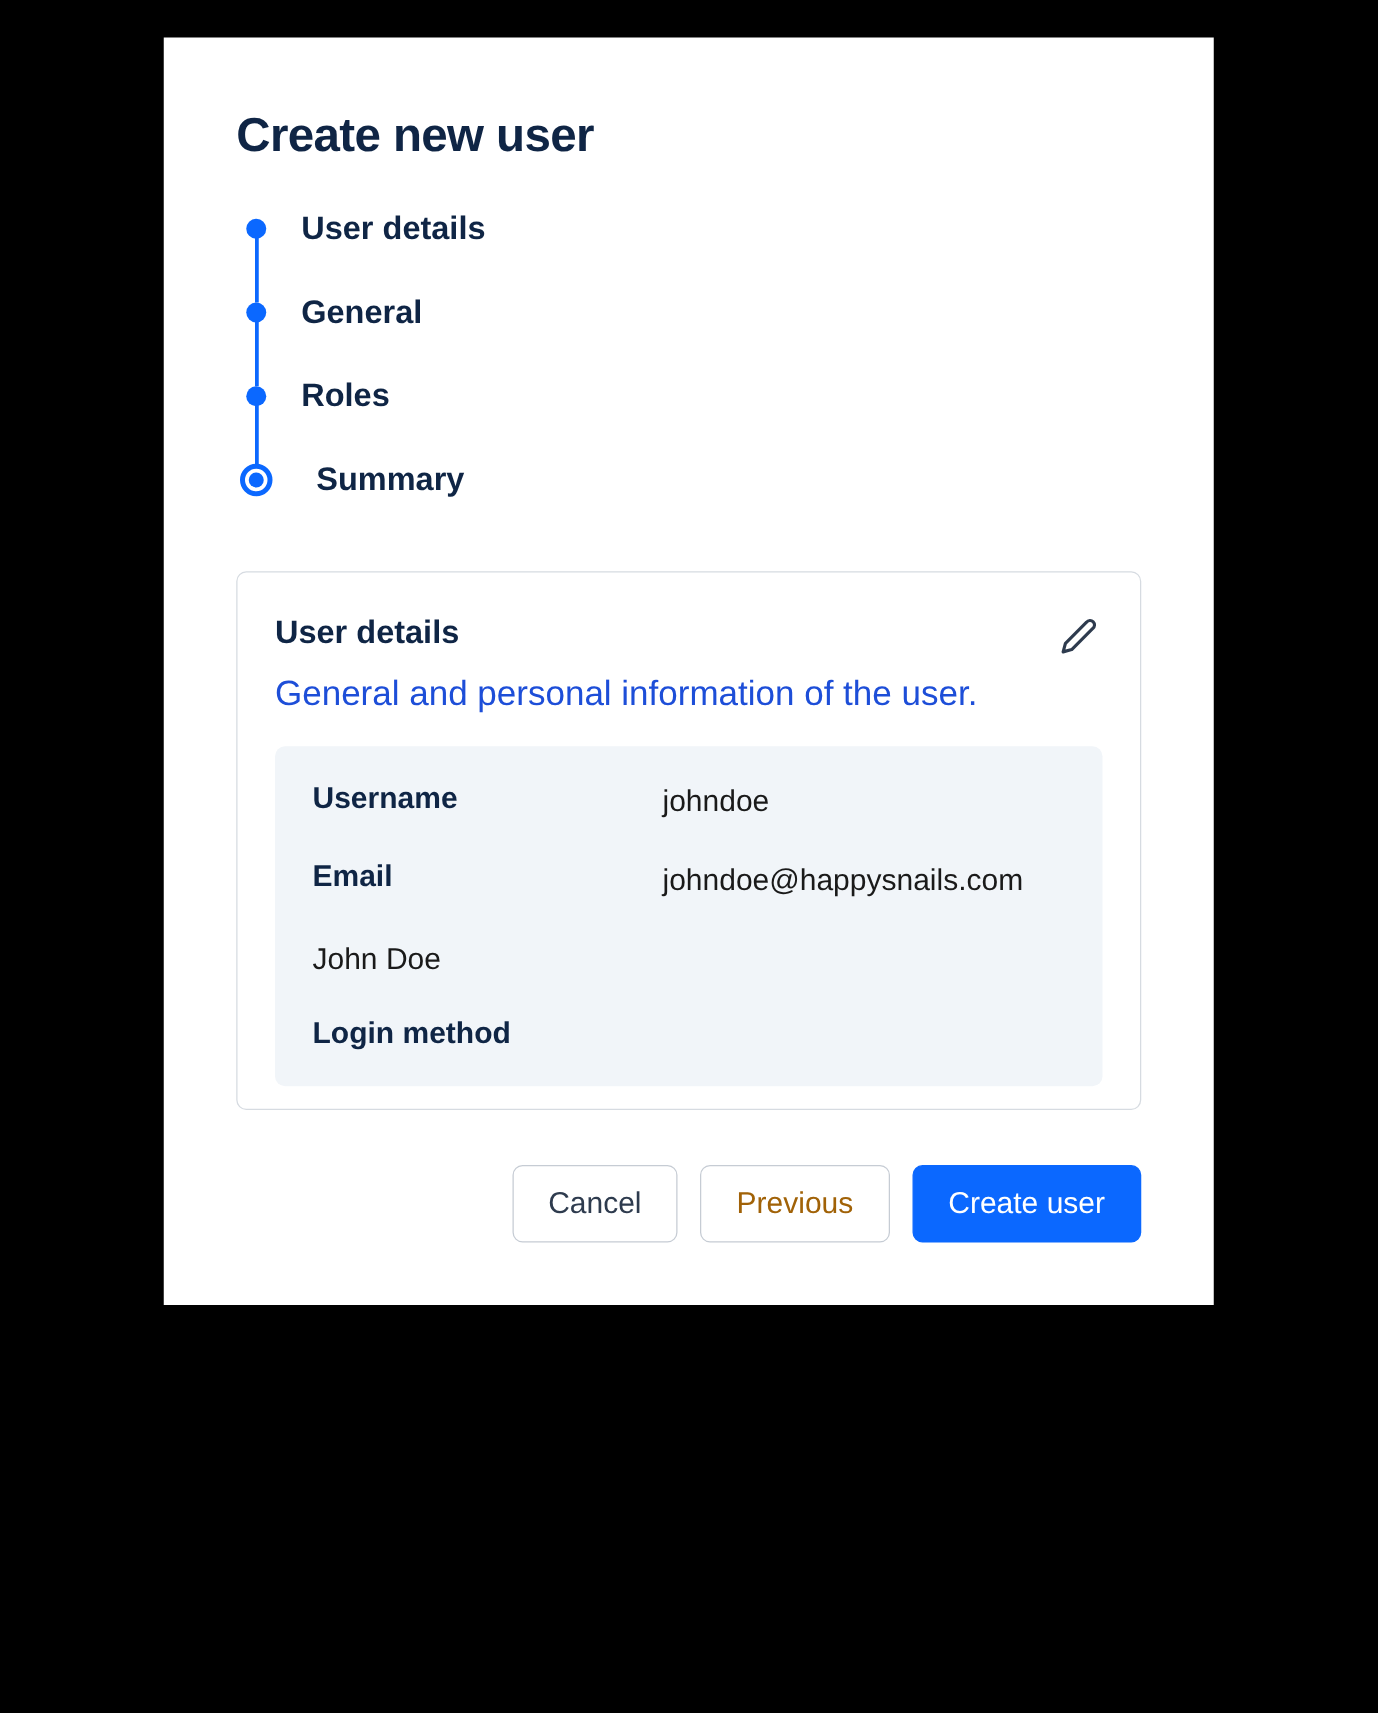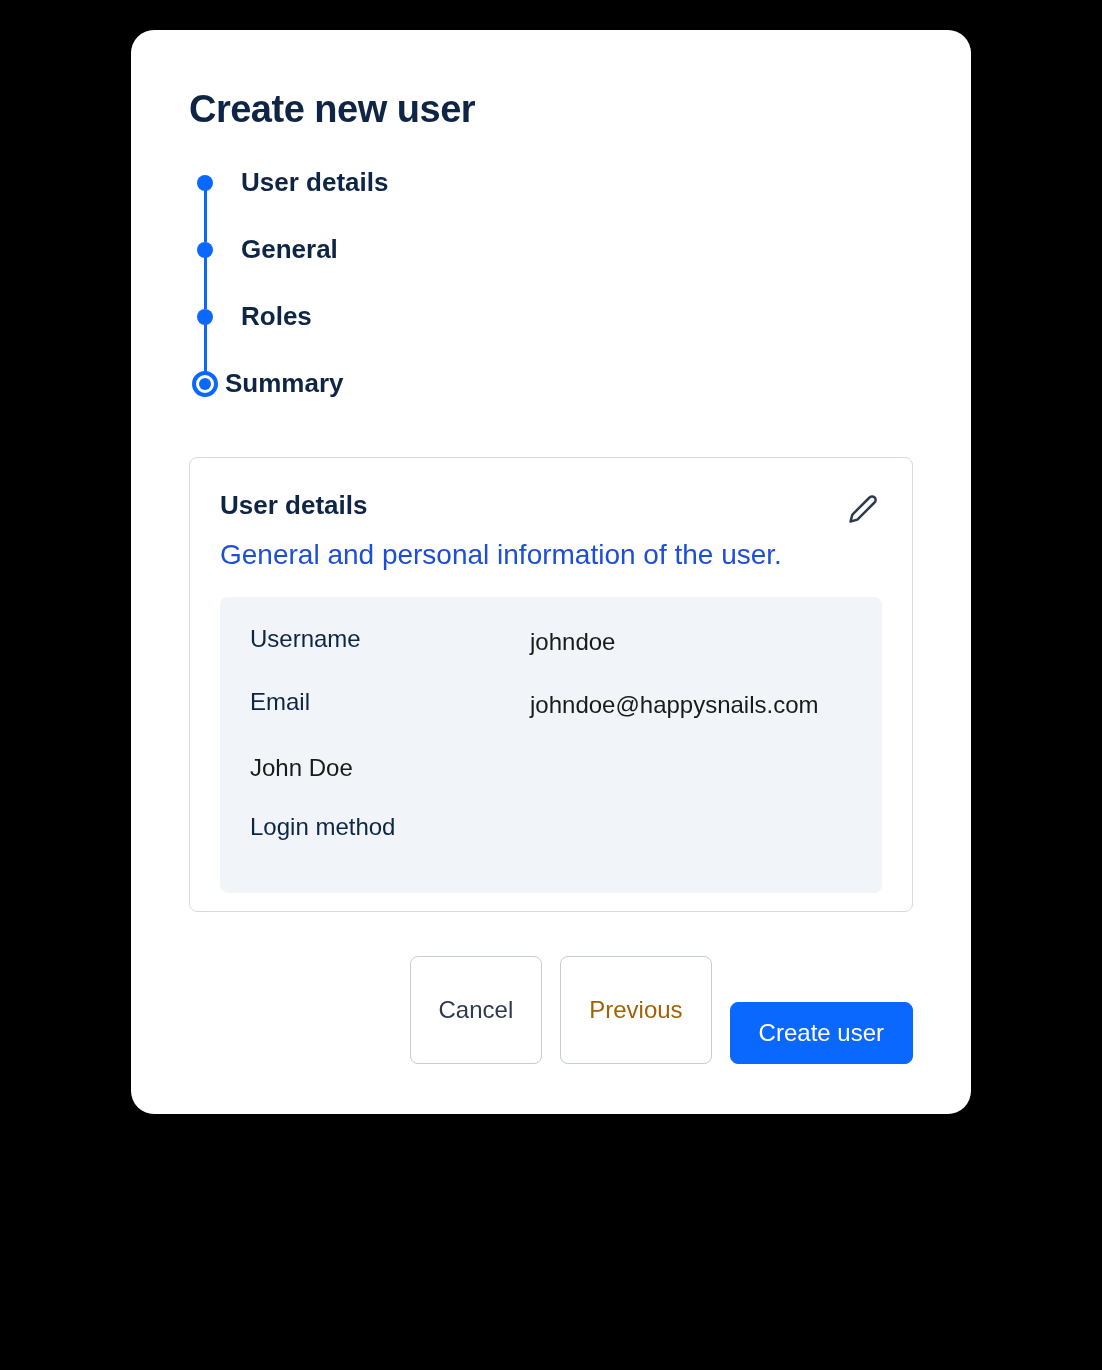--- a/index.html
+++ b/index.html
@@ -8,21 +8,21 @@
       background: #000;
       width: 1102px;
       height: 1370px;
       display: flex;
       justify-content: center;
       align-items: flex-start;
       padding-top: 30px;
     }
     .card {
       background: #fff;
-      border-radius: 23px;
+      border-radius: 0;
       width: 840px;
       padding: 58px 58px 50px 58px;
       box-shadow: 0 6px 16px rgba(0,0,0,0.35);
     }
     .title {
       font-size: 38px;
       font-weight: 800;
       color: #0f2545;
       margin-bottom: 36px;
       letter-spacing: -0.5px;
@@ -74,21 +74,21 @@
       background: #0b68ff;
       z-index: 1;
     }
     .step:last-child .step-line { display: none; }
     .step-label {
       font-size: 26px;
       font-weight: 700;
       color: #0f2545;
       margin-left: 28px;
     }
-    .step.current .step-label { margin-left: 7px; }
+    .step.current .step-label { margin-left: 35px; }
     .panel {
       border: 1px solid #d6dbe1;
       border-radius: 8px;
       padding: 32px 30px 18px 30px;
       margin-bottom: 44px;
     }
     .panel-header {
       display: flex;
       justify-content: space-between;
       align-items: flex-start;
@@ -115,24 +115,24 @@
       background: #f1f5f9;
       border-radius: 8px;
       padding: 28px 30px;
     }
     .detail-row {
       display: flex;
       margin-bottom: 28px;
       font-size: 24px;
       color: #1a1a1a;
     }
-    .detail-row:last-child { margin-bottom: 24px; }
+    .detail-row:last-child { margin-bottom: 0; }
     .detail-key {
       width: 280px;
-      font-weight: 400;
+      font-weight: 700;
       color: #0f2545;
       flex-shrink: 0;
     }
     .detail-val {
       color: #1a1a1a;
       line-height: 1.45;
     }
     .footer {
       display: flex;
       justify-content: flex-end;
@@ -146,21 +146,20 @@
       border: 1px solid #c6ccd4;
       background: #fff;
       color: #2e3b4e;
       cursor: pointer;
     }
     .btn.secondary { color: #a16207; }
     .btn.primary {
       background: #0b68ff;
       border-color: #0b68ff;
       color: #fff;
-      margin-top: 46px;
     }
   </style>
 </head>
 <body>
 
 <div class="card">
 
   <h1 class="title">Create new user</h1>
 
   <ul class="steps">

